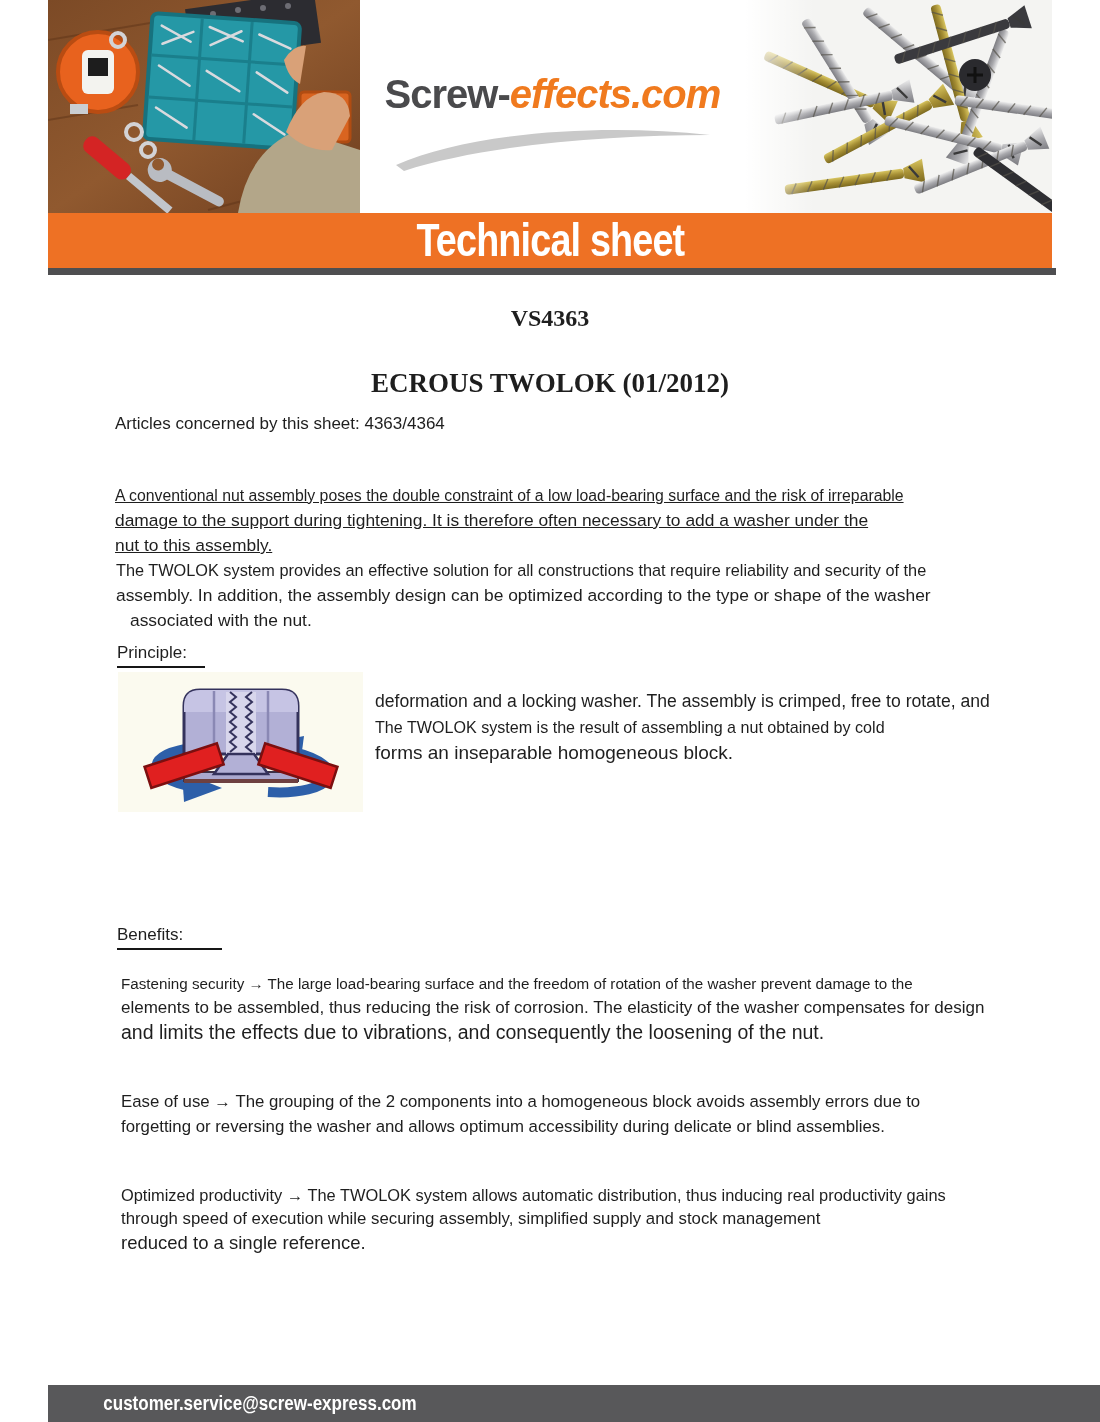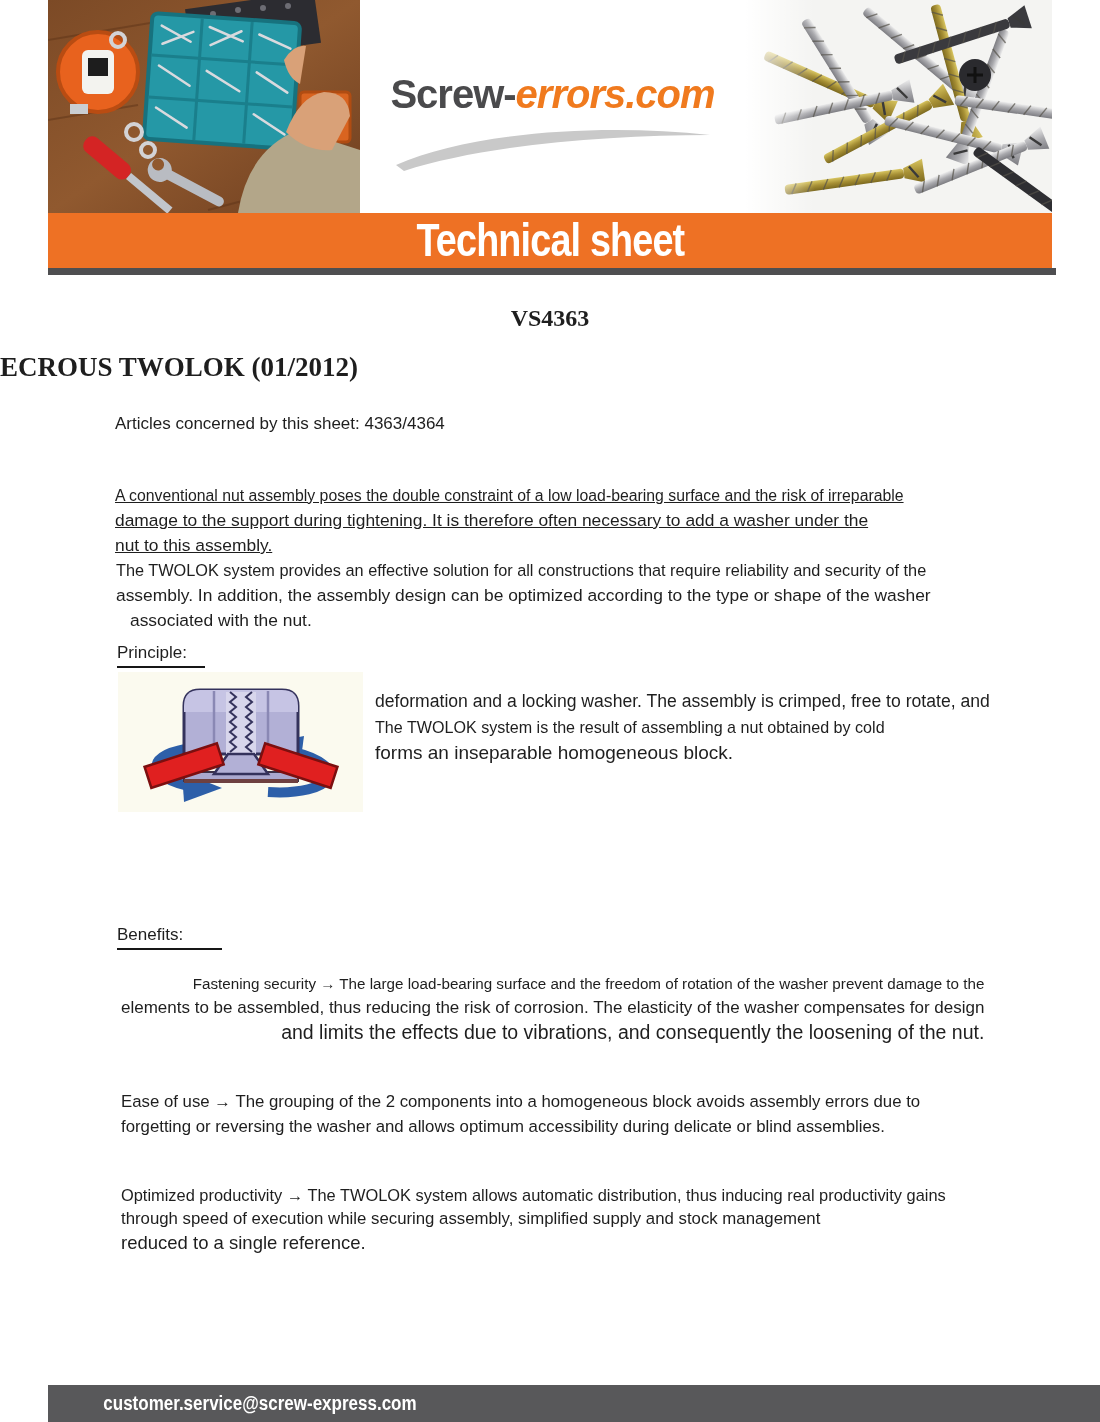--- a/index.html
+++ b/index.html
@@ -21,21 +21,21 @@
     text-align:center;line-height:55px;
   }
   .banner-text{
     display:inline-block;color:#ffffff;font-weight:700;font-size:46px;letter-spacing:-1px;
     transform:scaleX(.82);transform-origin:center;white-space:nowrap;
   }
   .header-divider{position:absolute;top:268px;left:48px;width:1008px;height:7px;background:#4e4e50;}
   
   .doc-code{position:absolute;top:305px;left:0;width:1100px;text-align:center;
     font-family:"Liberation Serif",serif;font-weight:700;font-size:24px;}
-  .doc-title{position:absolute;top:352px;left:0;width:1100px;
+  .doc-title{position:absolute;top:368px;left:0;width:1100px;text-align:center;
     font-family:"Liberation Serif",serif;font-weight:700;font-size:27px;}
   .articles-line{position:absolute;top:414px;left:115px;font-size:17px;}
   
   .lines .ln{white-space:nowrap;}
   .intro-1{position:absolute;top:483px;left:115px;text-decoration:underline;}
   .intro-2{position:absolute;top:558px;left:116px;}
   .intro-1 .ln,.intro-2 .ln{line-height:25px;}
   .intro-1 .ln:nth-child(1){font-size:15.8px;}
   .intro-1 .ln:nth-child(2){font-size:17.4px;}
   .intro-1 .ln:nth-child(3){font-size:17.4px;}
@@ -48,21 +48,21 @@
   .principle-label .lbl{min-width:88px;}
   .benefits-label{position:absolute;top:925px;left:117px;}
   .benefits-label .lbl{min-width:105px;}
   .principle-illustration{position:absolute;top:672px;left:118px;width:245px;height:140px;}
   .principle-text{position:absolute;top:688px;left:375px;}
   .principle-text .ln{line-height:26px;}
   .principle-text .ln:nth-child(1){font-size:17.6px;}
   .principle-text .ln:nth-child(2){font-size:16.1px;}
   .principle-text .ln:nth-child(3){font-size:19px;}
   .benefit-1{position:absolute;top:972px;left:121px;}
-  .benefit-1 .ln{line-height:24px;text-align:right;}
+  .benefit-1 .ln{line-height:24px;}
   .benefit-1 .ln:nth-child(1){font-size:15.2px;}
   .benefit-1 .ln:nth-child(2){font-size:17px;}
   .benefit-1 .ln:nth-child(3){font-size:19.5px;}
   .benefit-2{position:absolute;top:1089px;left:121px;}
   .benefit-2 .ln{line-height:25px;font-size:16.8px;}
   .benefit-3{position:absolute;top:1183px;left:121px;}
   .benefit-3 .ln{line-height:24px;}
   .benefit-3 .ln:nth-child(1){font-size:16.4px;}
   .benefit-3 .ln:nth-child(2){font-size:16.8px;}
   .benefit-3 .ln:nth-child(3){font-size:18.5px;}
@@ -169,21 +169,21 @@
 
         <path d="M190 213 Q200 150 250 130 L312 150 L312 213 Z" fill="#b3a689"></path>
         <path d="M238 132 Q252 96 276 92 Q300 92 302 116 L284 150 Q258 152 238 132 Z" fill="#d9a178"></path>
         <path d="M236 60 Q246 44 258 46 L252 84 Q240 78 236 60 Z" fill="#d9a178"></path>
         <rect x="0" y="0" width="26" height="213" fill="url(#fadeL)" transform="translate(312,0) scale(-1,1) translate(-26,0)" opacity="0"></rect>
       </svg>
     </div>
 
     <div class="logo-area">
       <div class="logo-text">
-        <span class="logo-part1">Screw-</span><span class="logo-part2">errors.com</span>
+        <span class="logo-part1">Screw-</span><span class="logo-part2">effects.com</span>
       </div>
       <svg class="swoosh" width="330" height="52" viewBox="0 0 330 52">
         <path d="M8 46 C 80 14 210 4 322 16 C 220 16 96 26 16 52 Z" fill="#c9c9c9"></path>
       </svg>
     </div>
 
     <div class="photo-right">
       <svg width="307" height="213" viewBox="0 0 307 213">
         <defs>
           <linearGradient id="silver" x1="0" y1="0" x2="0" y2="1">

